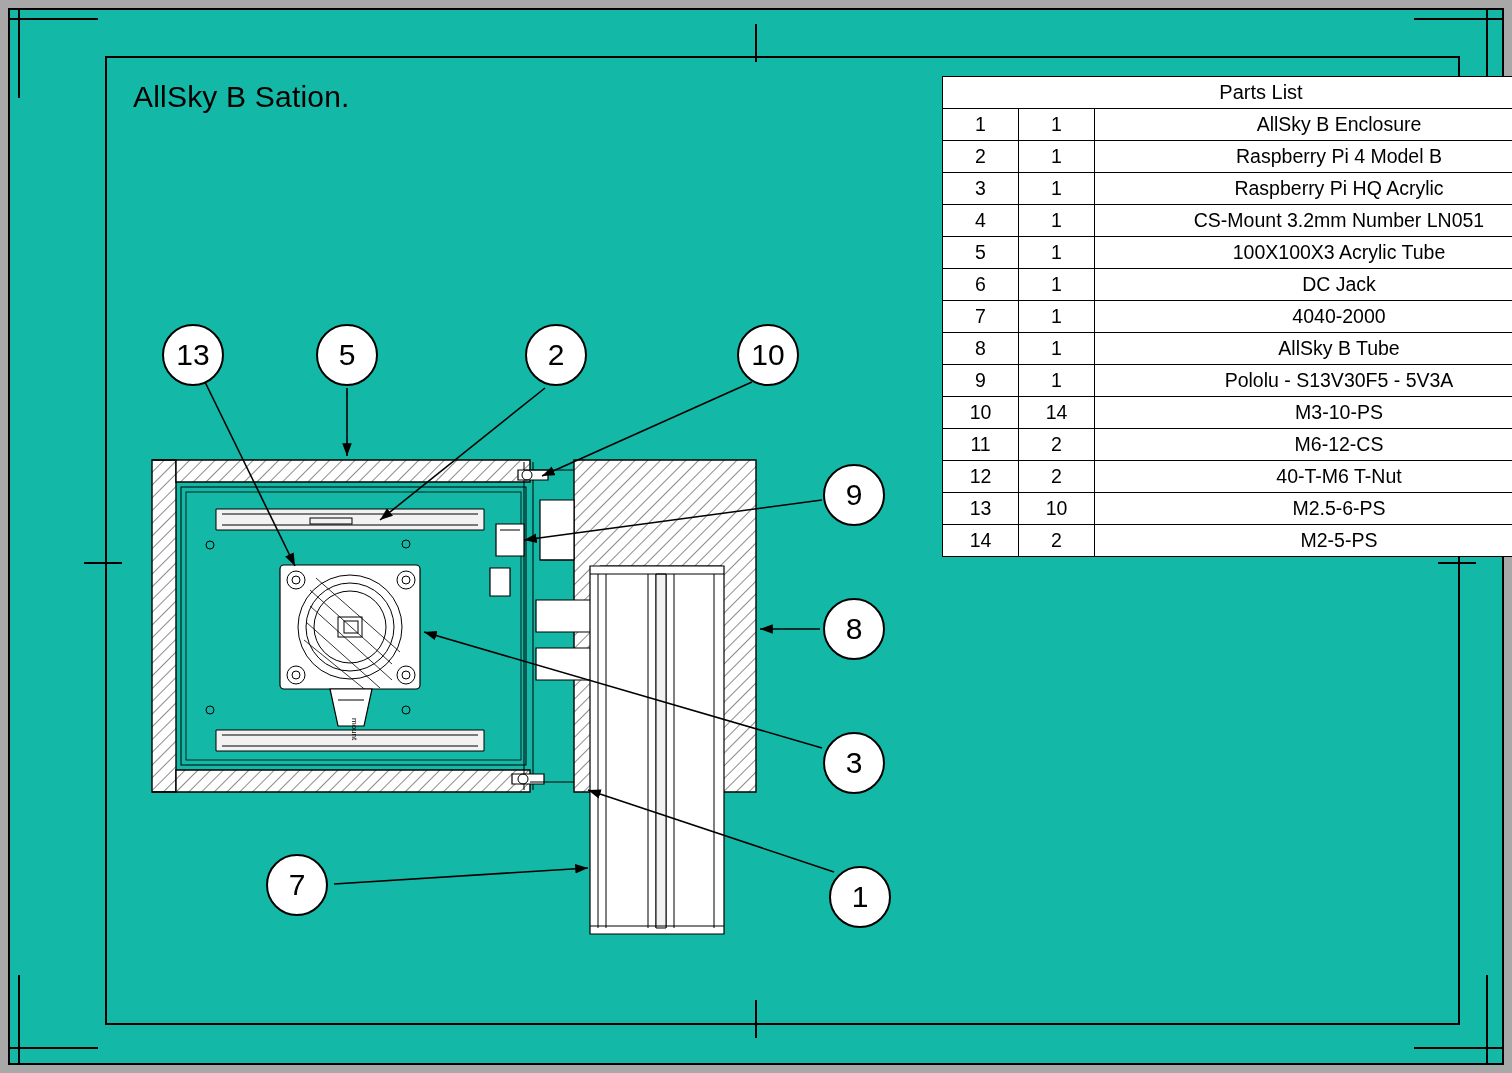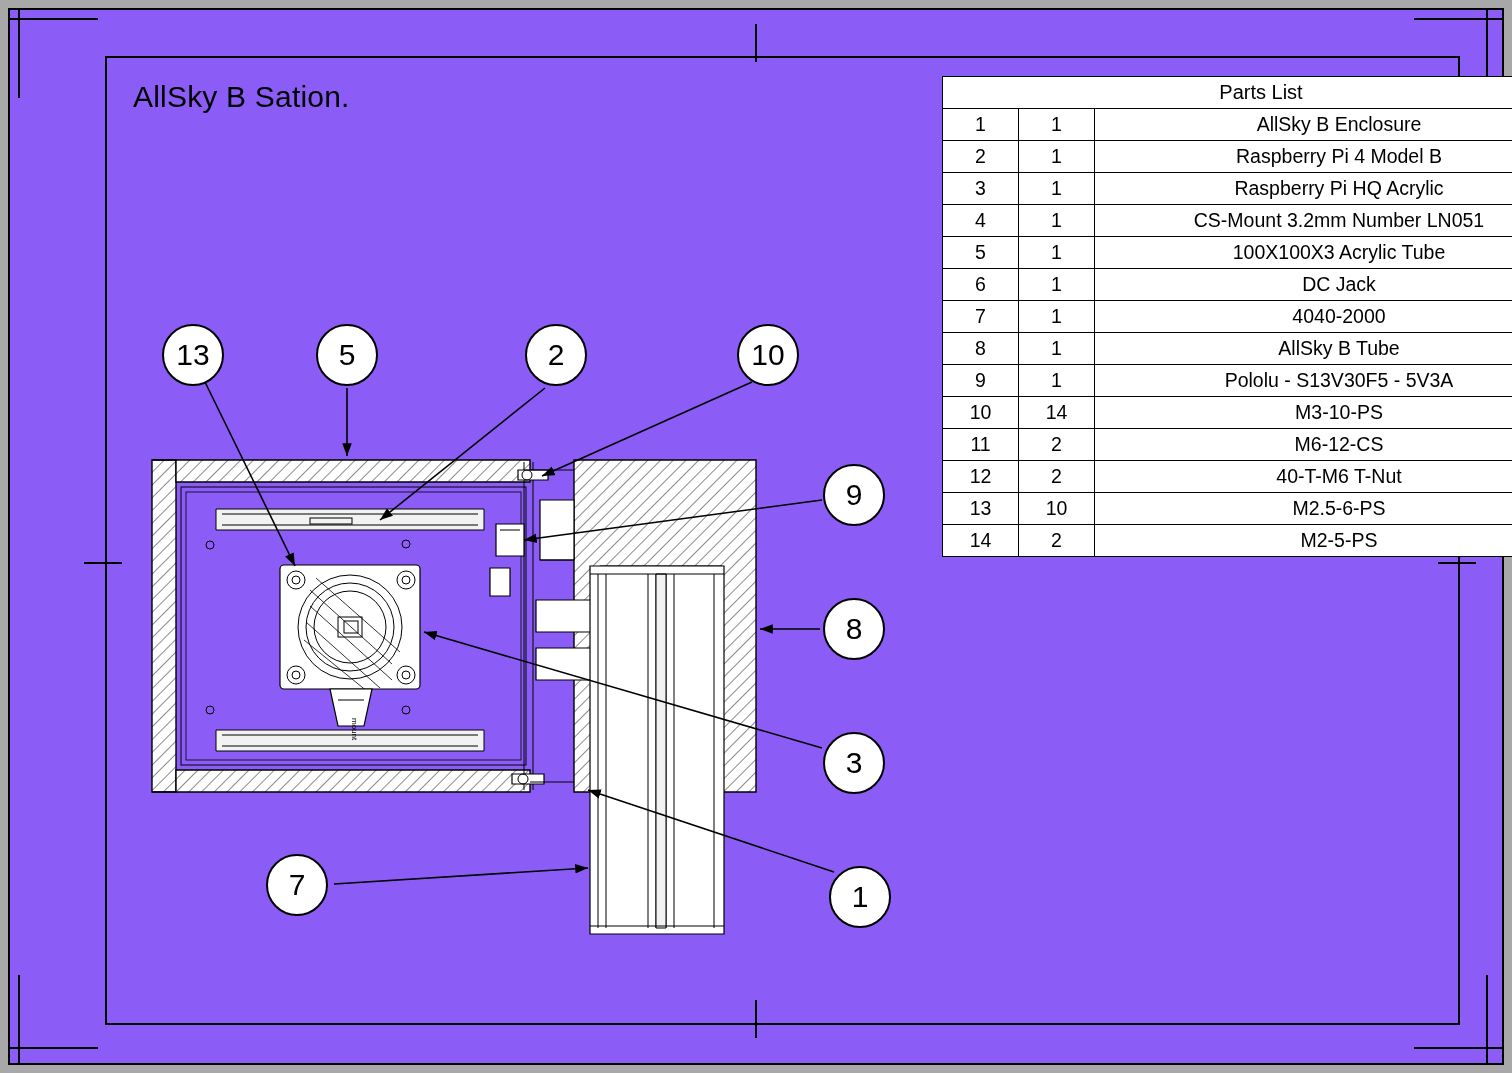--- a/index.html
+++ b/index.html
@@ -10,21 +10,21 @@
   body {
     width: 1512px;
     height: 1073px;
     font-family: "Liberation Sans", sans-serif;
     overflow: hidden;
   }
   #sheet {
     position: relative;
     width: 1512px;
     height: 1073px;
-    background: #8b5cf6;
+    background: #14b8a6;
     box-sizing: border-box;
     border-radius: 12px;
   }
   
   .page-border-outer {
     position: absolute;
     left: 0; top: 0;
     width: 1512px; height: 1073px;
     border: 8px solid #a8a8a8;
     box-sizing: border-box;

